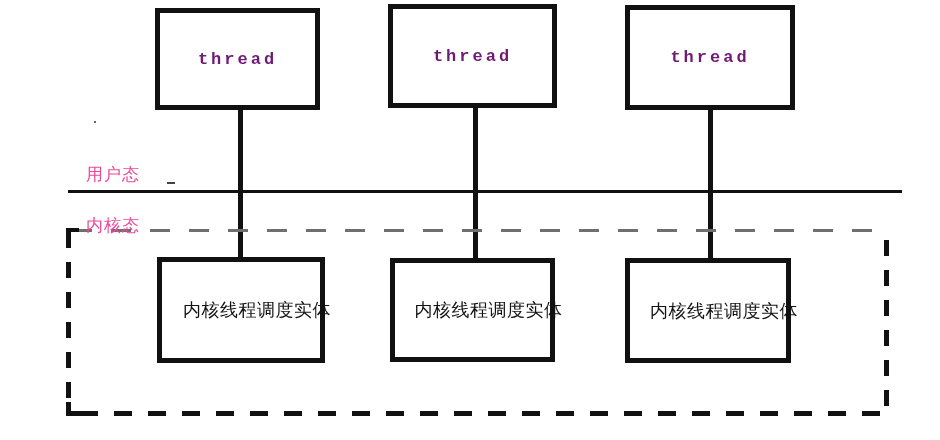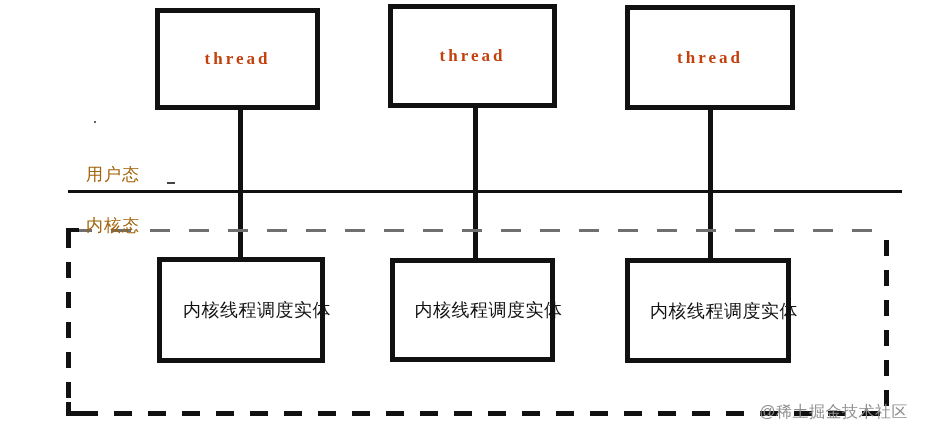--- a/index.html
+++ b/index.html
@@ -21,25 +21,25 @@
     position: absolute;
     box-sizing: border-box;
     border: 5px solid #111111;
     background: #ffffff;
     display: flex;
     align-items: center;
     justify-content: center;
     z-index: 3;
   }
   .thread-box span {
-    font-family: Liberation Serif, serif;
+    font-family: Liberation Mono, monospace;
     font-weight: 700;
     font-size: 17px;
     letter-spacing: 3px;
-    color: #c2410c;
+    color: #701a75;
   }
   .kernel-box span {
     font-size: 18px;
     color: #111111;
     letter-spacing: 0.5px;
     white-space: nowrap;
     margin-left: 32px;
   }
   
   .vline {
@@ -54,21 +54,21 @@
     left: 68px;
     top: 190px;
     width: 834px;
     height: 3px;
     background: #111111;
     z-index: 2;
   }
   .mode-label {
     position: absolute;
     font-size: 17px;
-    color: #a16207;
+    color: #ec4899;
     z-index: 4;
     letter-spacing: 1px;
   }
   .mode-label.user   { left: 86px; top: 163px; }
   .mode-label.kernel { left: 86px; top: 214px; }
   
   .dash-top {
     position: absolute;
     left: 72px; top: 229px;
     width: 810px; height: 3px;
@@ -187,15 +187,14 @@
   <div class="box kernel-box" id="kernel-2">
     <span>内核线程调度实体</span>
   </div>
   <div class="box kernel-box" id="kernel-3">
     <span>内核线程调度实体</span>
   </div>
 
   <div class="artifact-dash"></div>
   <div class="artifact-dot"></div>
 
-  <div class="watermark">@稀土掘金技术社区</div>
 
 </div>
 
 </body></html>

